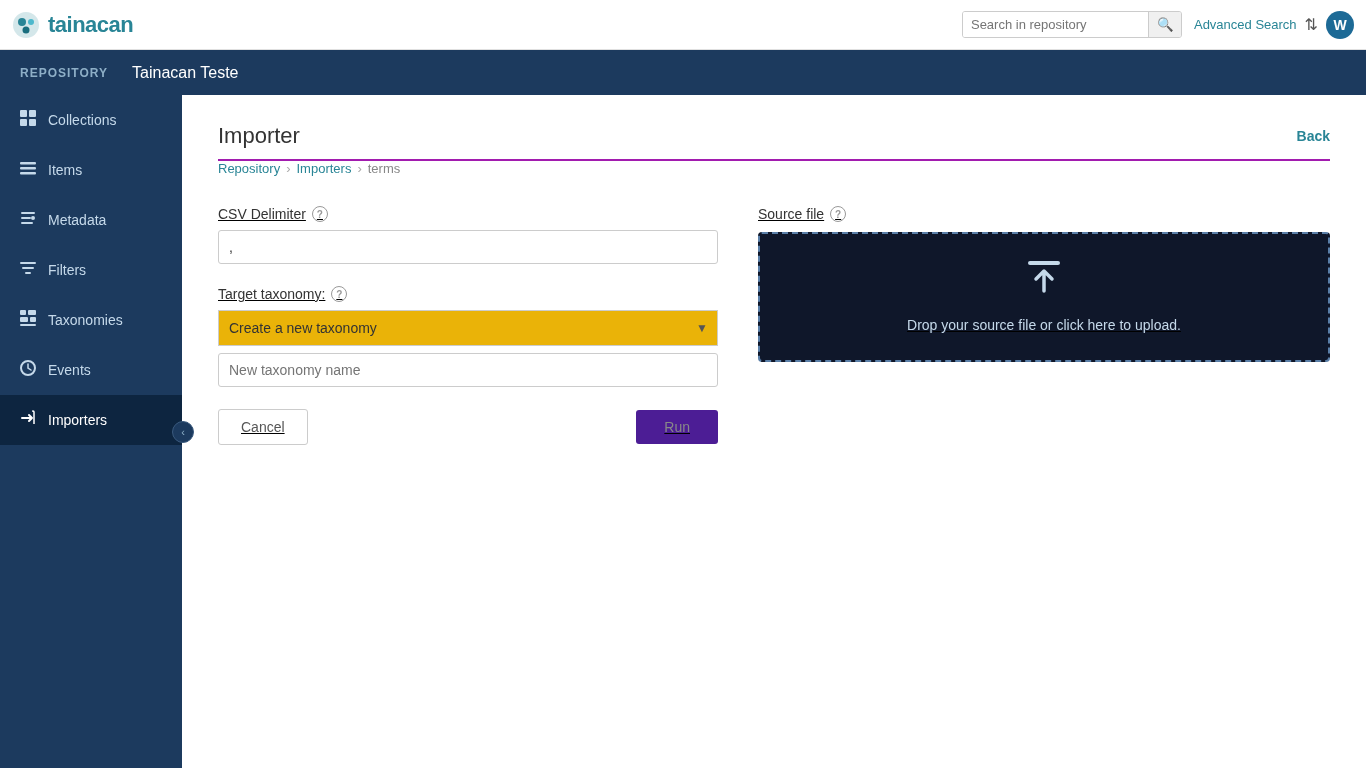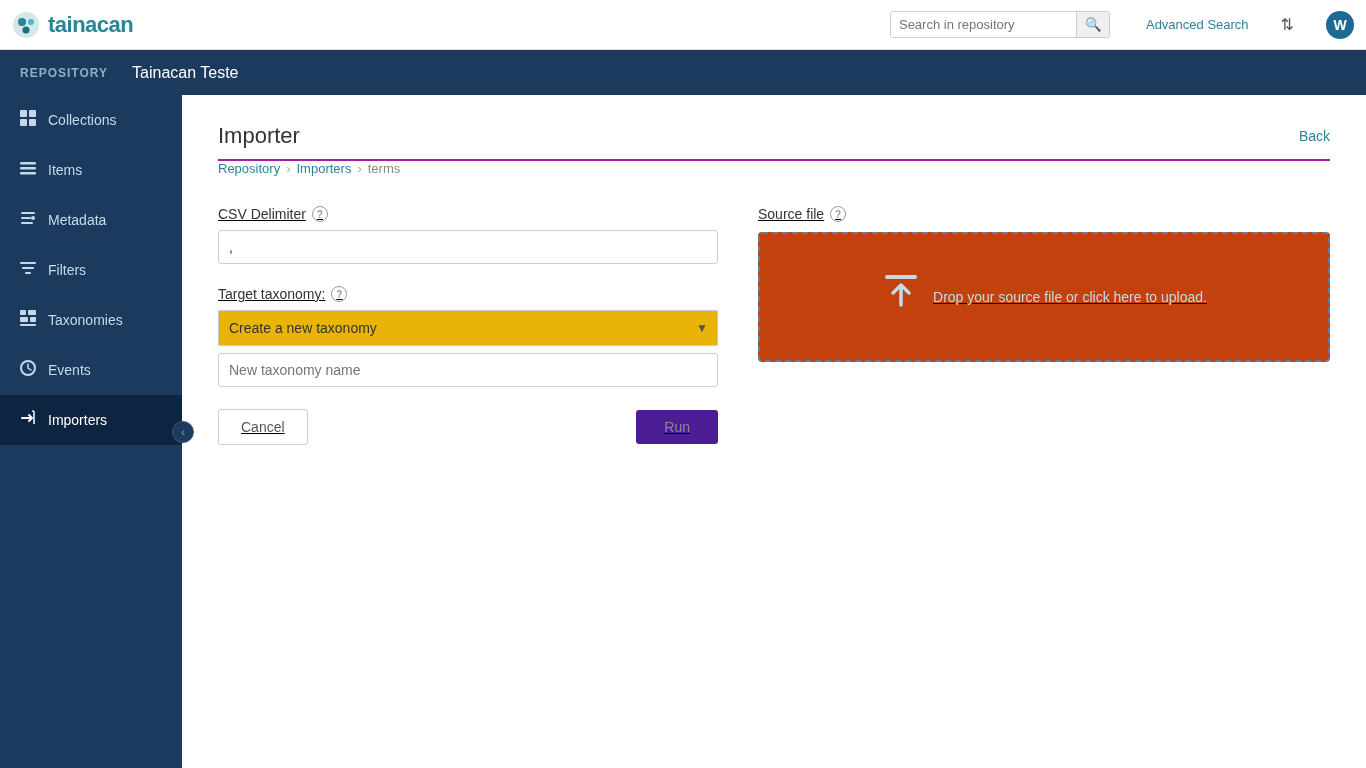--- a/index.html
+++ b/index.html
@@ -6,21 +6,21 @@
     body { font-family: 'Segoe UI', Arial, sans-serif; font-size: 14px; background: #fff; display: flex; flex-direction: column; height: 768px; overflow: hidden; }
 
     
     .topbar {
       display: flex; align-items: center; background: #fff; height: 50px;
       padding: 0 12px; border-bottom: 1px solid #e0e0e0; flex-shrink: 0;
     }
     .topbar-logo { display: flex; align-items: center; gap: 8px; }
     .topbar-logo-text { font-size: 22px; font-weight: 700; color: #298596; letter-spacing: -0.5px; }
     .topbar-logo-icon { width: 28px; height: 28px; }
-    .topbar-search { margin-left: auto; display: flex; align-items: center; gap: 24px; }
+    .topbar-search { margin-left: auto; display: flex; align-items: center; }
     .search-box {
       display: flex; align-items: center; border: 1px solid #ccc; border-radius: 3px;
       overflow: hidden; width: 220px;
     }
     .search-box input {
       border: none; outline: none; padding: 5px 8px; font-size: 13px; width: 185px; color: #666;
     }
     .search-box button {
       background: #f0f0f0; border: none; cursor: pointer; padding: 5px 8px;
       border-left: 1px solid #ccc; color: #555;
@@ -60,21 +60,21 @@
       position: absolute; right: -12px; top: 50%; transform: translateY(-50%);
       width: 22px; height: 22px; background: #1c3a5e; border: 1px solid #3a5a7e;
       border-radius: 50%; display: flex; align-items: center; justify-content: center;
       cursor: pointer; color: #8eafc7; font-size: 11px; z-index: 10;
     }
 
     
     .content { flex: 1; padding: 28px 36px; overflow-y: auto; background: #fff; }
     .page-header { display: flex; align-items: center; justify-content: space-between; margin-bottom: 0; border-bottom: 2px solid #a21caf; padding-bottom: 10px; }
     .page-title { font-size: 22px; font-weight: 400; color: #333; }
-    .back-link { color: #298596; font-size: 14px; cursor: pointer; text-decoration: none; }
+    .back-link { color: #298596; font-size: 14px; cursor: pointer; text-decoration: none; font-weight: bold; }
     .breadcrumb { display: flex; align-items: center; gap: 6px; margin-bottom: 30px; font-size: 13px; color: #888; }
     .breadcrumb a { color: #298596; text-decoration: none; }
     .breadcrumb-sep { color: #aaa; }
 
     
     .form-grid { display: flex; gap: 40px; text-decoration: underline; }
     .form-left { flex: 0 0 500px; }
     .form-right { flex: 1; }
 
     .form-group { margin-bottom: 22px; }
@@ -104,22 +104,22 @@
     }
 
     .taxonomy-name-input {
       width: 100%; border: 1px solid #ccc; border-radius: 3px;
       padding: 8px 10px; font-size: 14px; color: #aaa; outline: none;
       margin-top: 7px;
     }
 
     
     .upload-area {
-      background: #c2410c; border: 2px dashed #5a7fa8; border-radius: 4px;
-      width: 100%; min-height: 130px; display: flex; 
+      background: #0f172a; border: 2px dashed #5a7fa8; border-radius: 4px;
+      width: 100%; min-height: 130px; display: flex; flex-direction: column;
       align-items: center; justify-content: center; cursor: pointer;
       color: #c5d9ea; gap: 12px;
     }
     .upload-icon { font-size: 32px; }
     .upload-text { font-size: 14px; text-align: center; }
     .source-label {
       display: flex; align-items: center; gap: 6px;
       font-size: 14px; color: #333; font-weight: 500; margin-bottom: 10px;
     }
 

